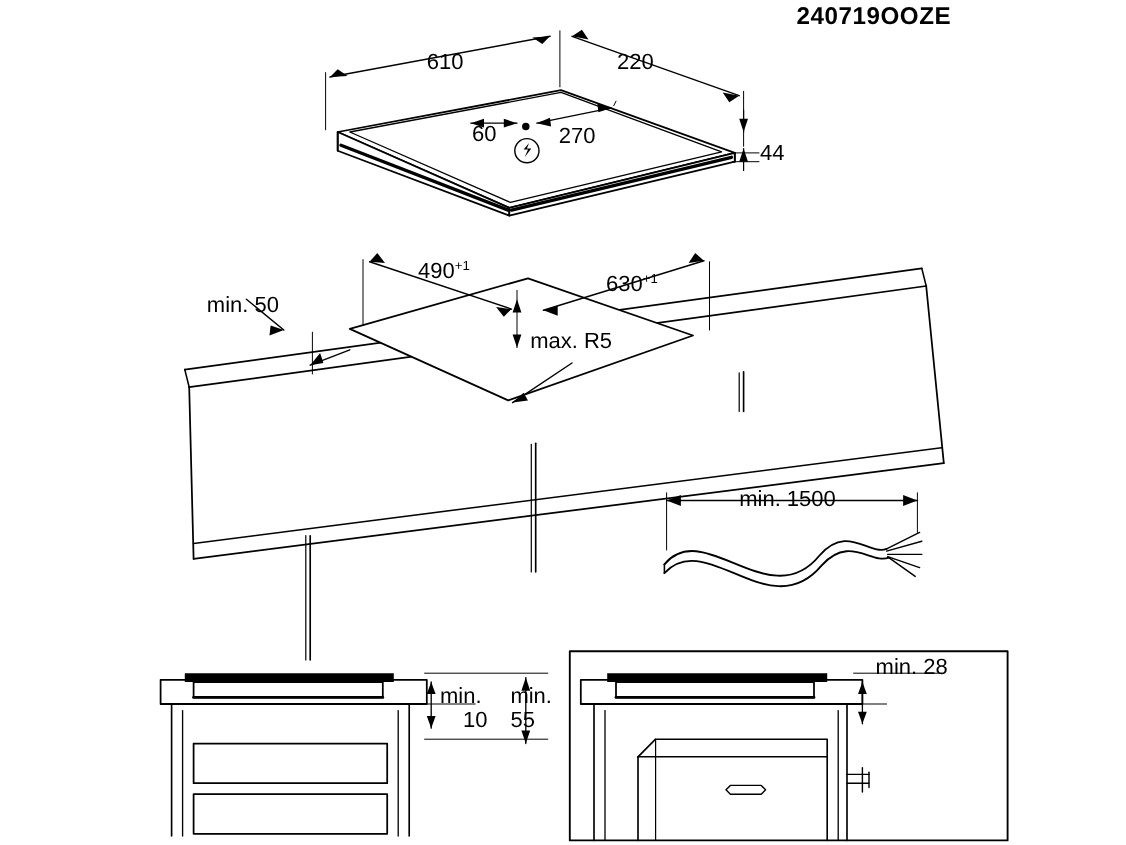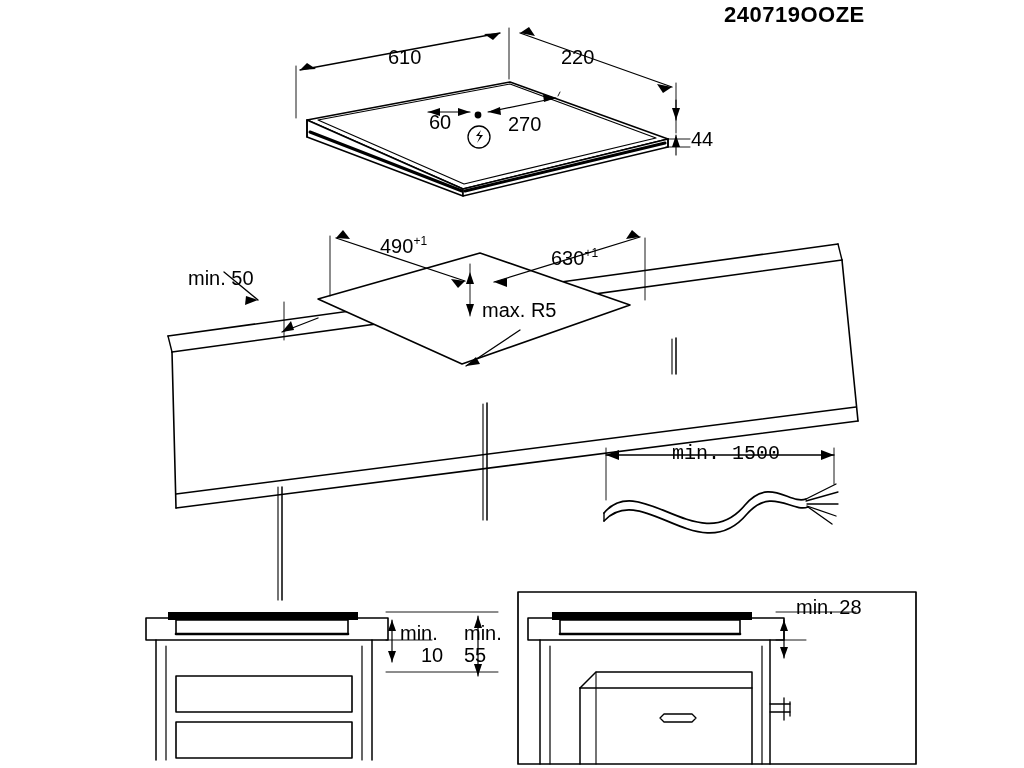--- a/index.html
+++ b/index.html
@@ -248,21 +248,21 @@
   </div>
 
   <div class="lbl" style="left:551px; top:247px;">
     <span>630</span><span class="sup">+1</span>
   </div>
 
   <div class="lbl" style="left:482px; top:300px;">max. R5</div>
 
   <div class="lbl" style="left:188px; top:252px;margin-top:16px;">min. 50</div>
 
-  <div class="lbl" style="left:672px; top:444px;font-family:Liberation Mono, monospace;">min. 1500</div>
+  <div class="lbl" style="left:672px; top:444px;">min. 1500</div>
 
   <div class="lbl" style="left:400px; top:623px;">min.</div>
   <div class="lbl" style="left:400px; top:645px;margin-left:21px;">10</div>
 
   <div class="lbl" style="left:464px; top:623px;">min.</div>
   <div class="lbl" style="left:464px; top:645px;">55</div>
 
   <div class="lbl" style="left:796px; top:597px;">min. 28</div>
 
 </div>

